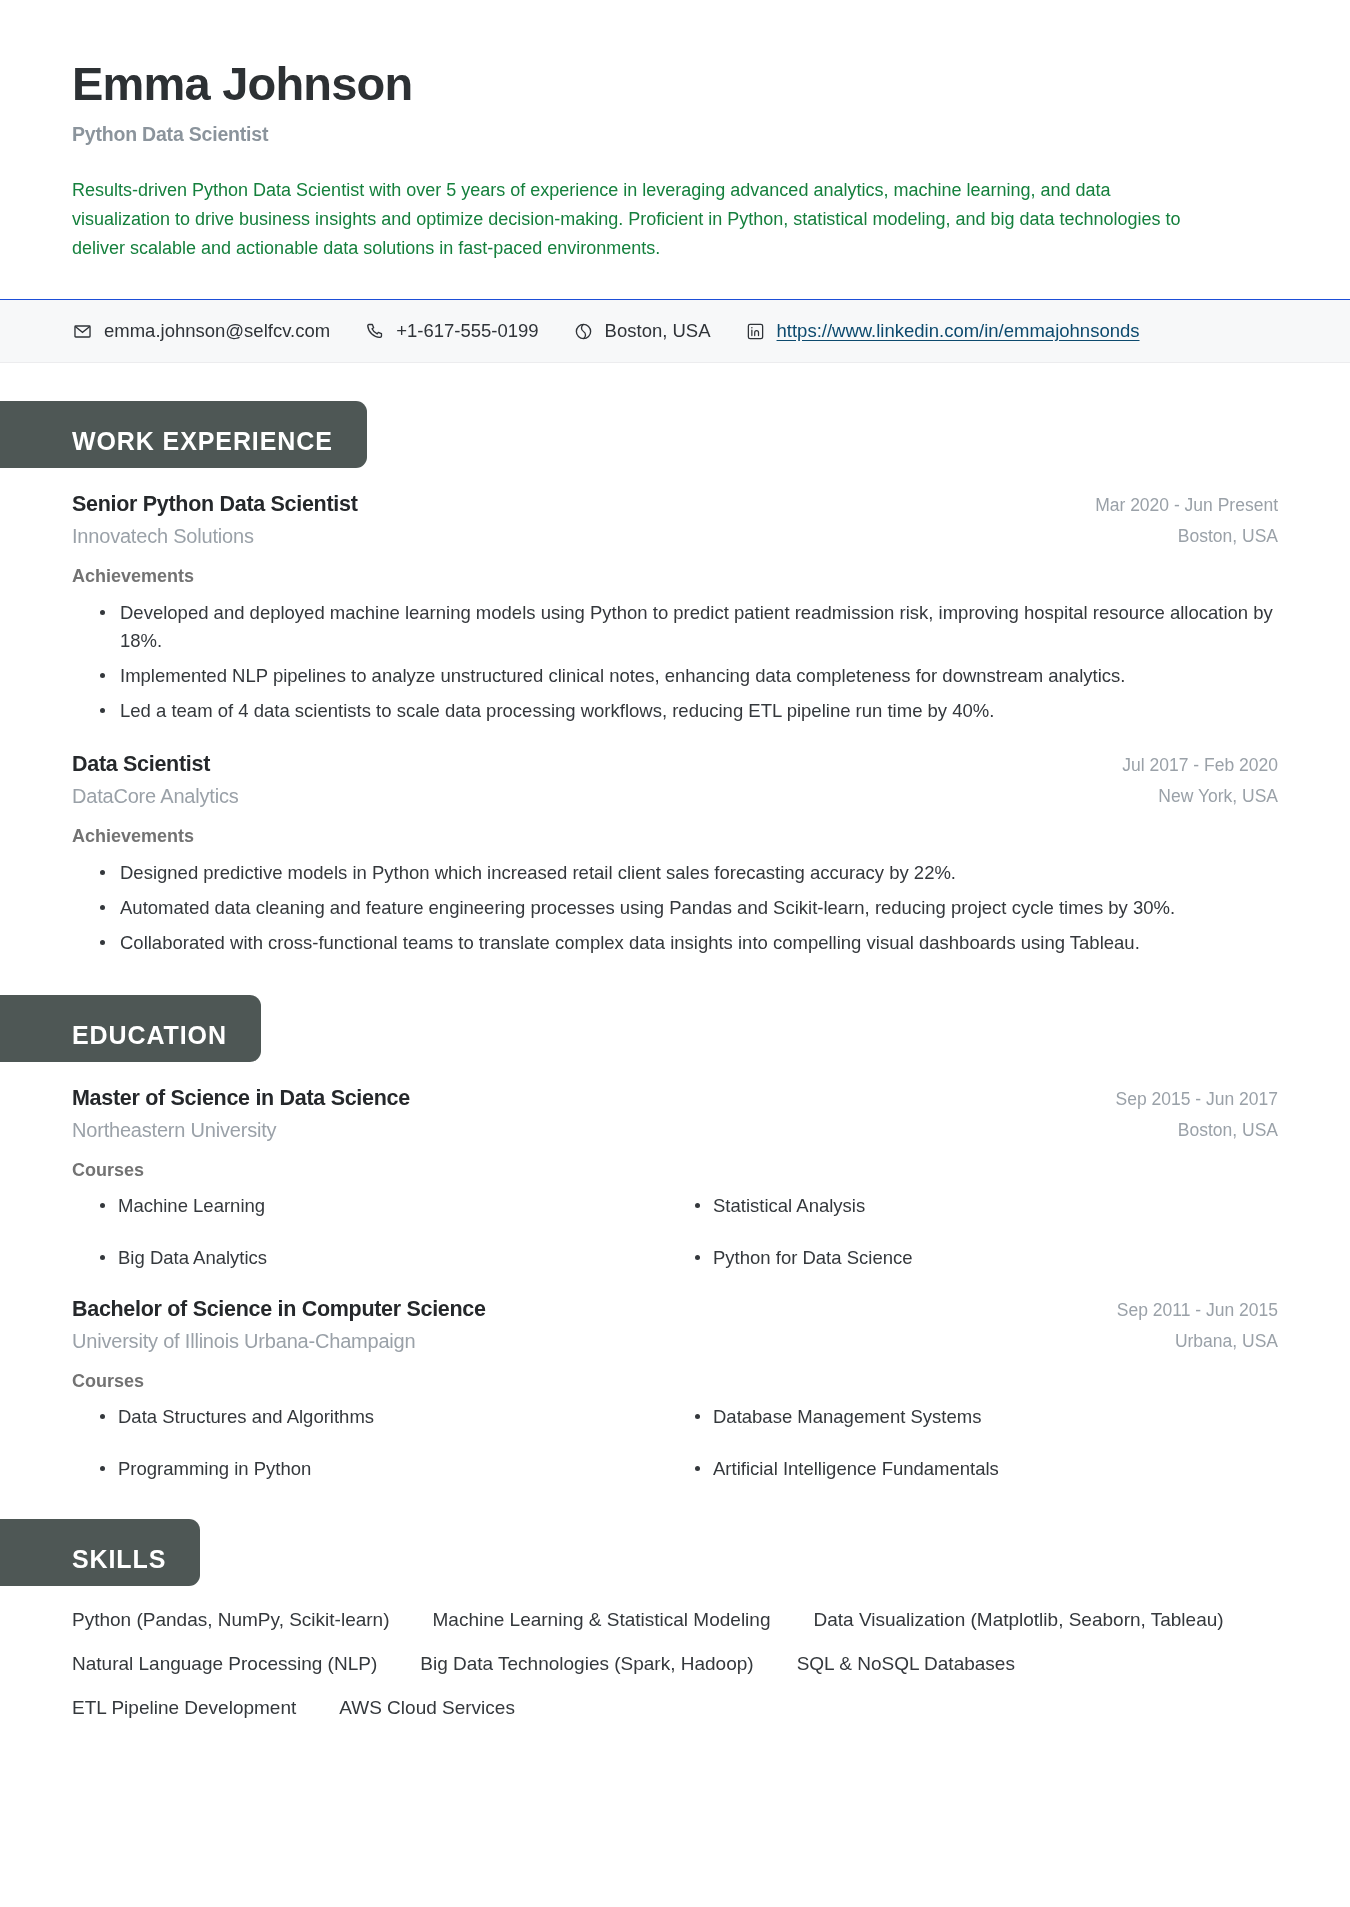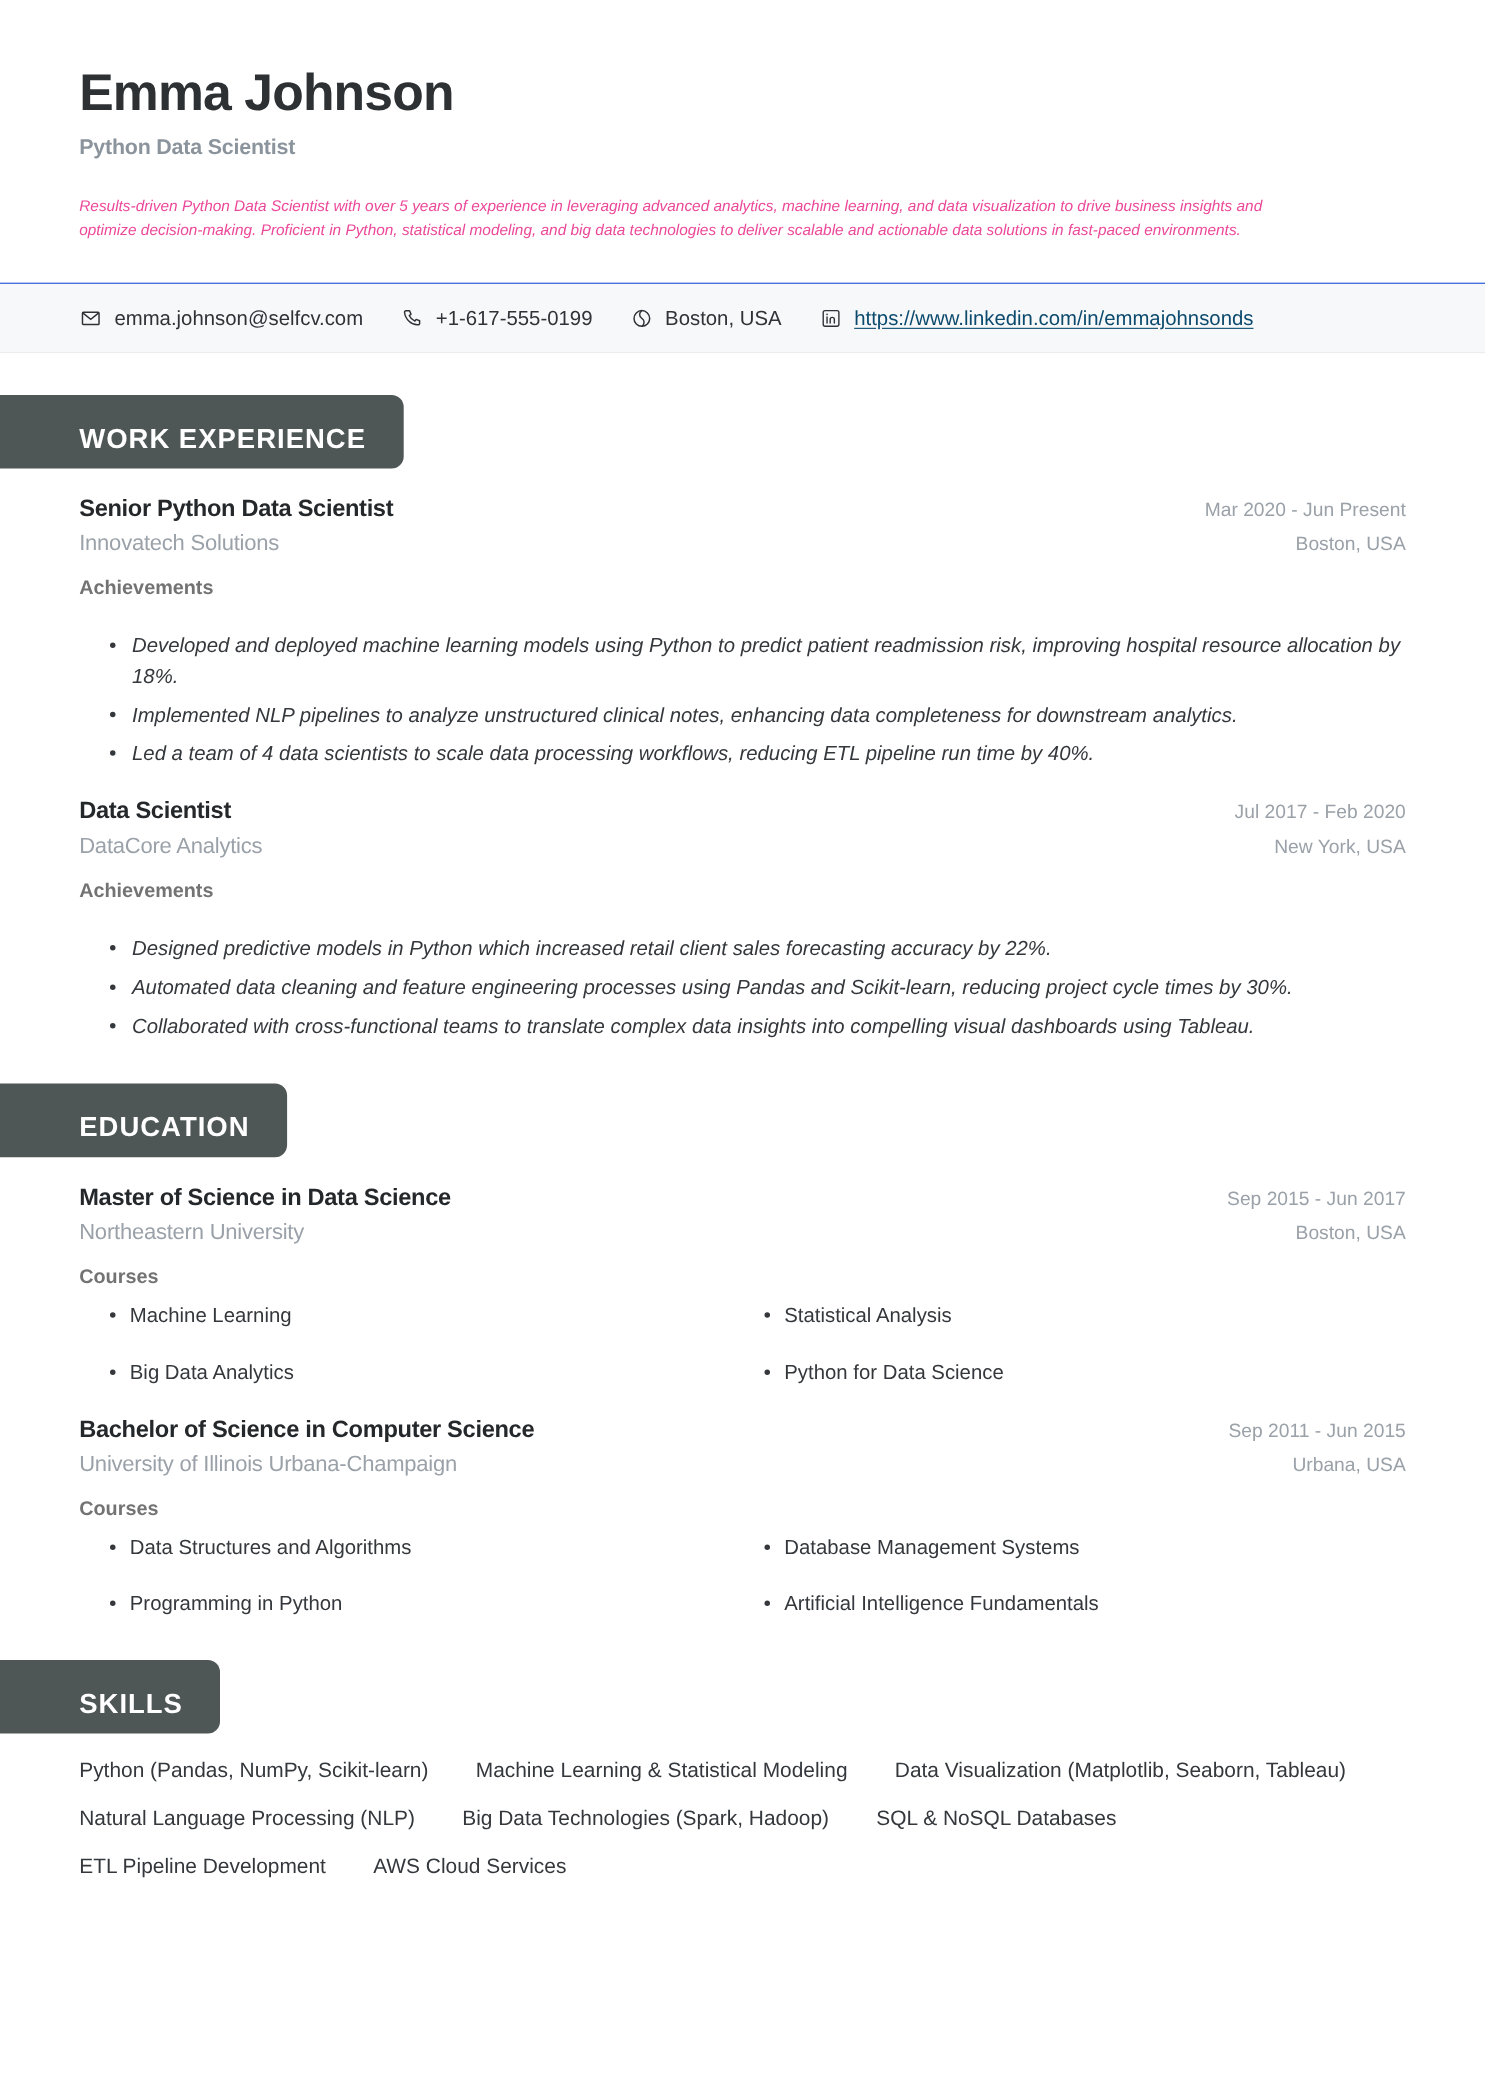--- a/index.html
+++ b/index.html
@@ -38,26 +38,25 @@
 
   .job-title {
     font-size: 19.5px;
     font-weight: bold;
     color: #8b949c;
     letter-spacing: -0.2px;
     margin-top: 13px;
   }
 
   .summary {
-    font-size: 14px;
+    font-size: 18px;
     line-height: 1.62;
-    color: #ec4899;
+    color: #15803d;
     margin-top: 30px;
     max-width: 1120px;
-    font-style: italic;
   }
 
   
   .contact-band {
     margin-top: 36px;
     background: #f7f8f9;
     border-top: 1px solid #1d4ed8;
     border-bottom: 1px solid #ececee;
     padding: 20px 72px;
     display: flex;
@@ -143,24 +142,23 @@
   .entry-meta .meta-loc { margin-top: 10px; }
 
   .sub-label {
     font-size: 18px;
     font-weight: bold;
     color: #737373;
     margin-top: 18px;
   }
 
   ul.bullets {
-    margin: 28px 0 0 0;
+    margin: 12px 0 0 0;
     padding-left: 46px;
     list-style: none;
-    font-style: italic;
   }
 
   ul.bullets li {
     position: relative;
     font-size: 18.5px;
     line-height: 1.52;
     color: #34383c;
     margin-bottom: 7px;
     padding-left: 2px;
   }

